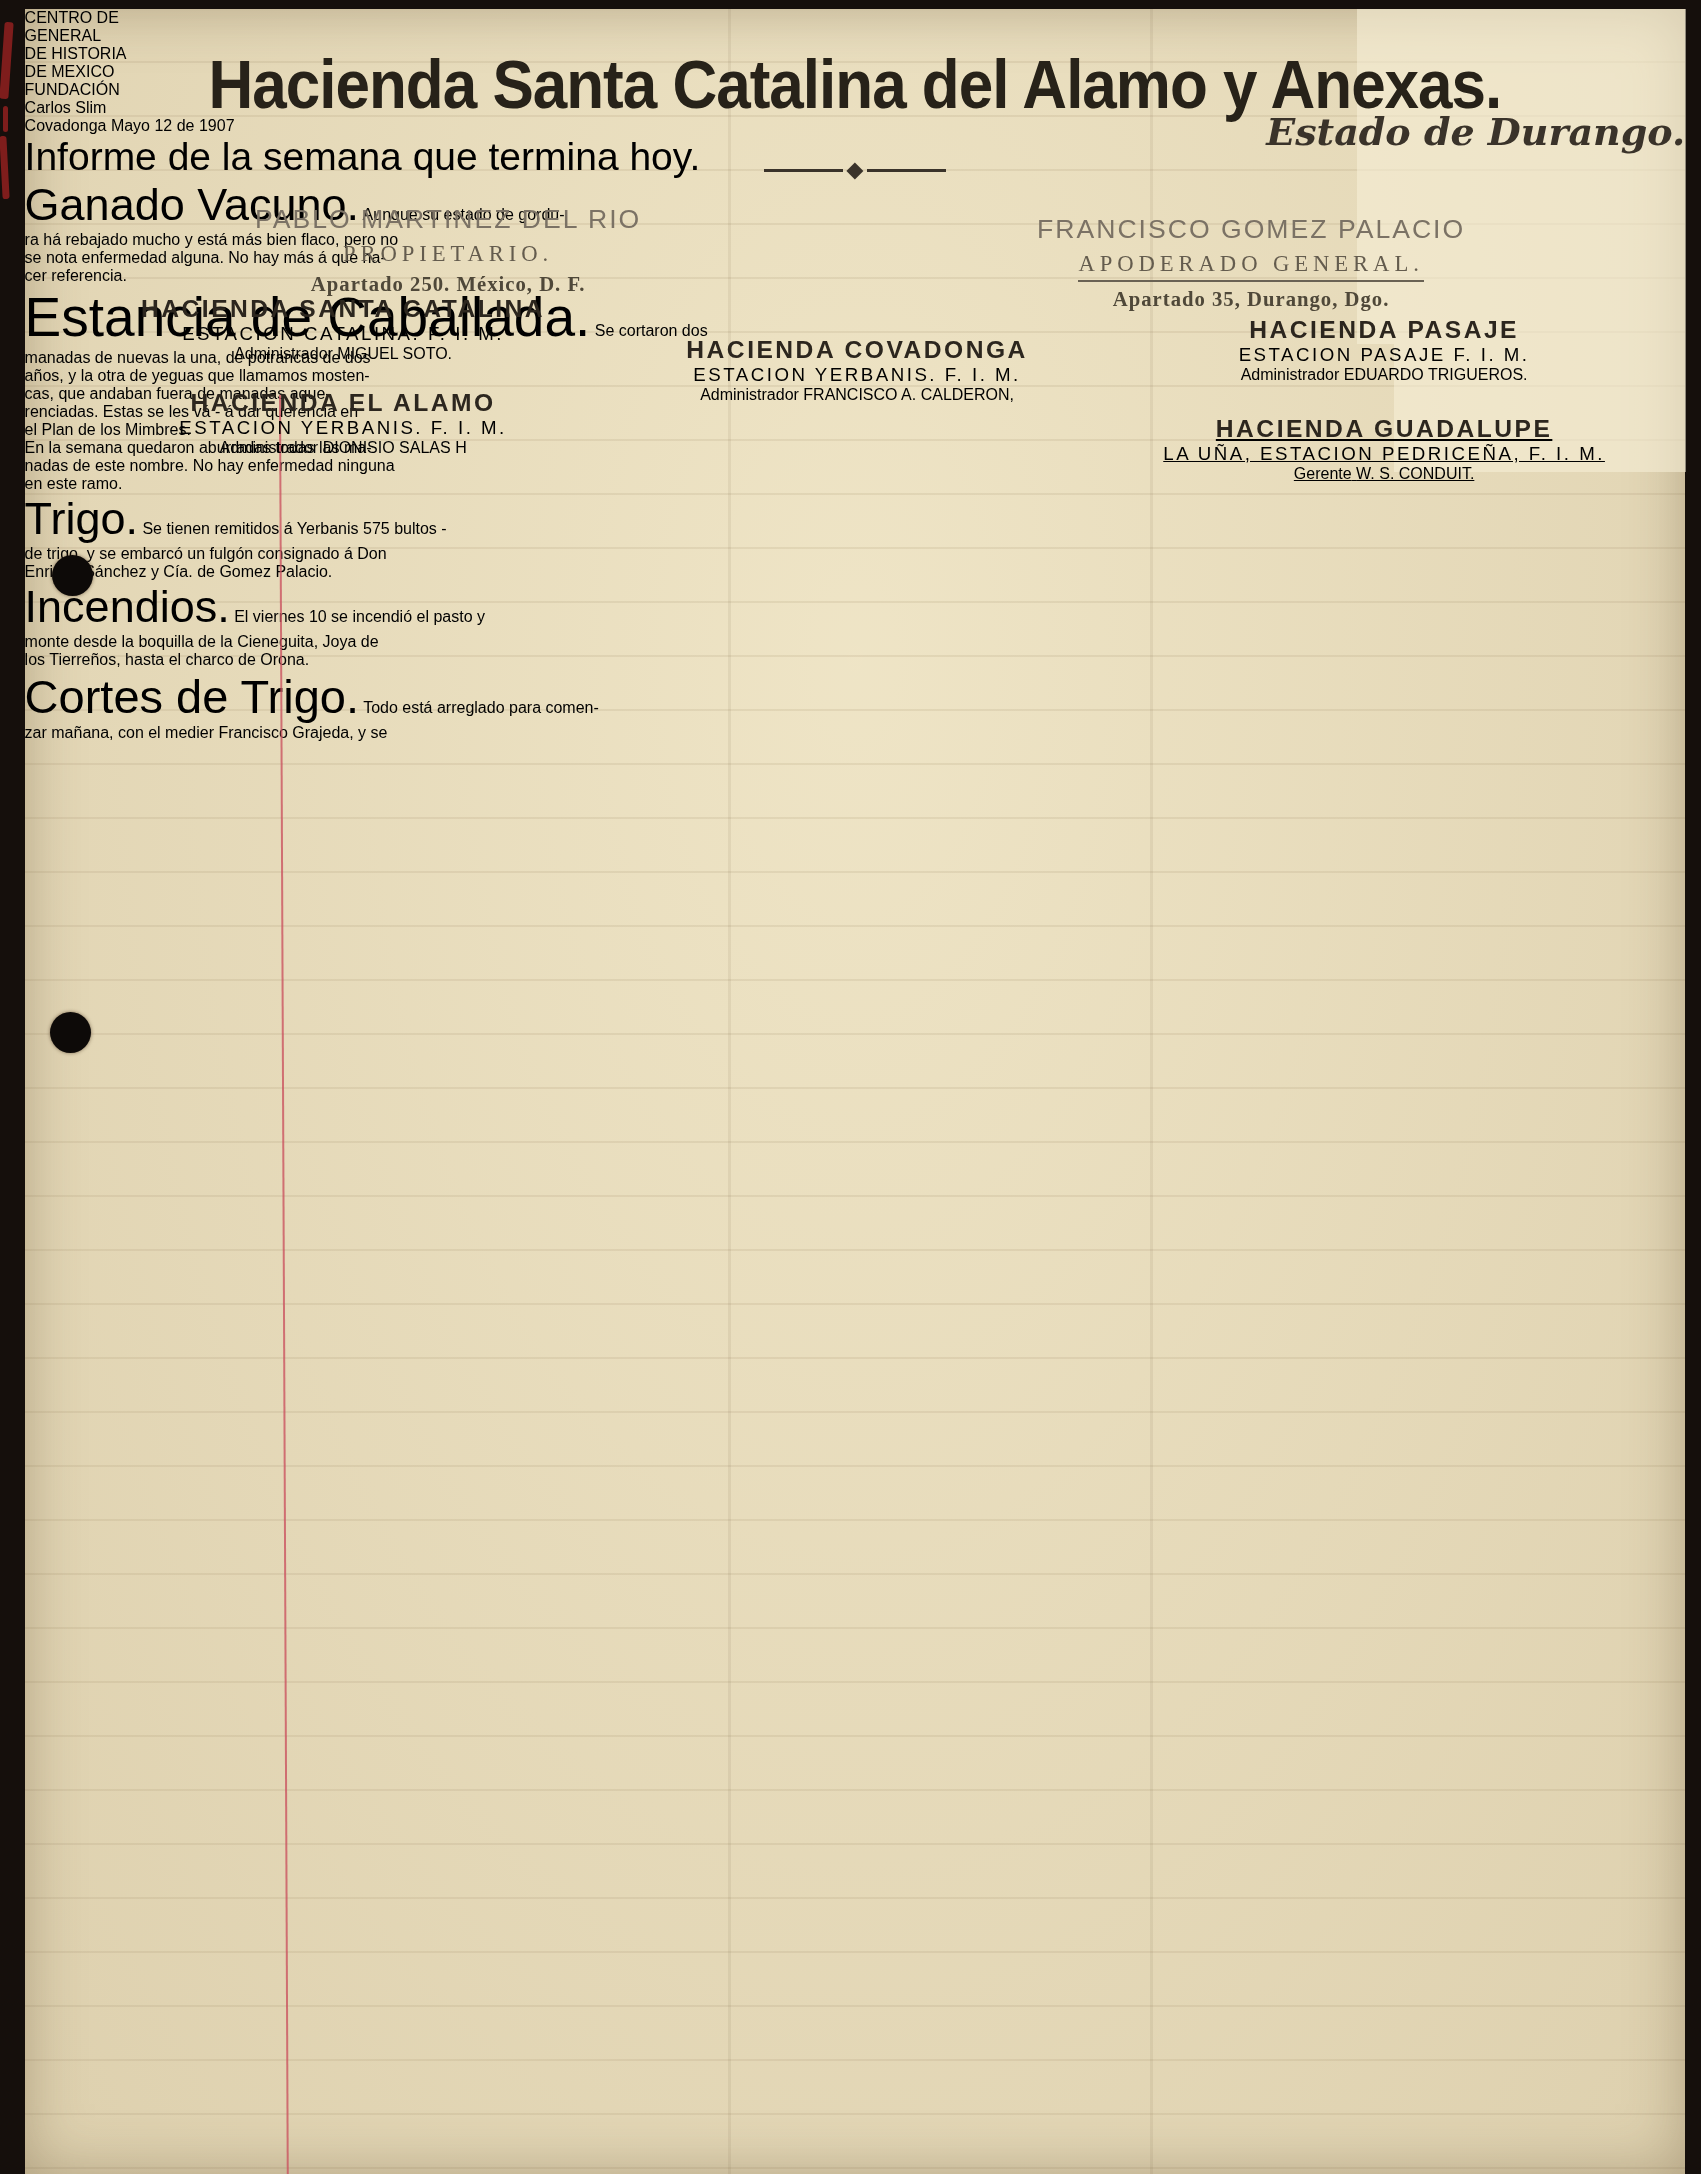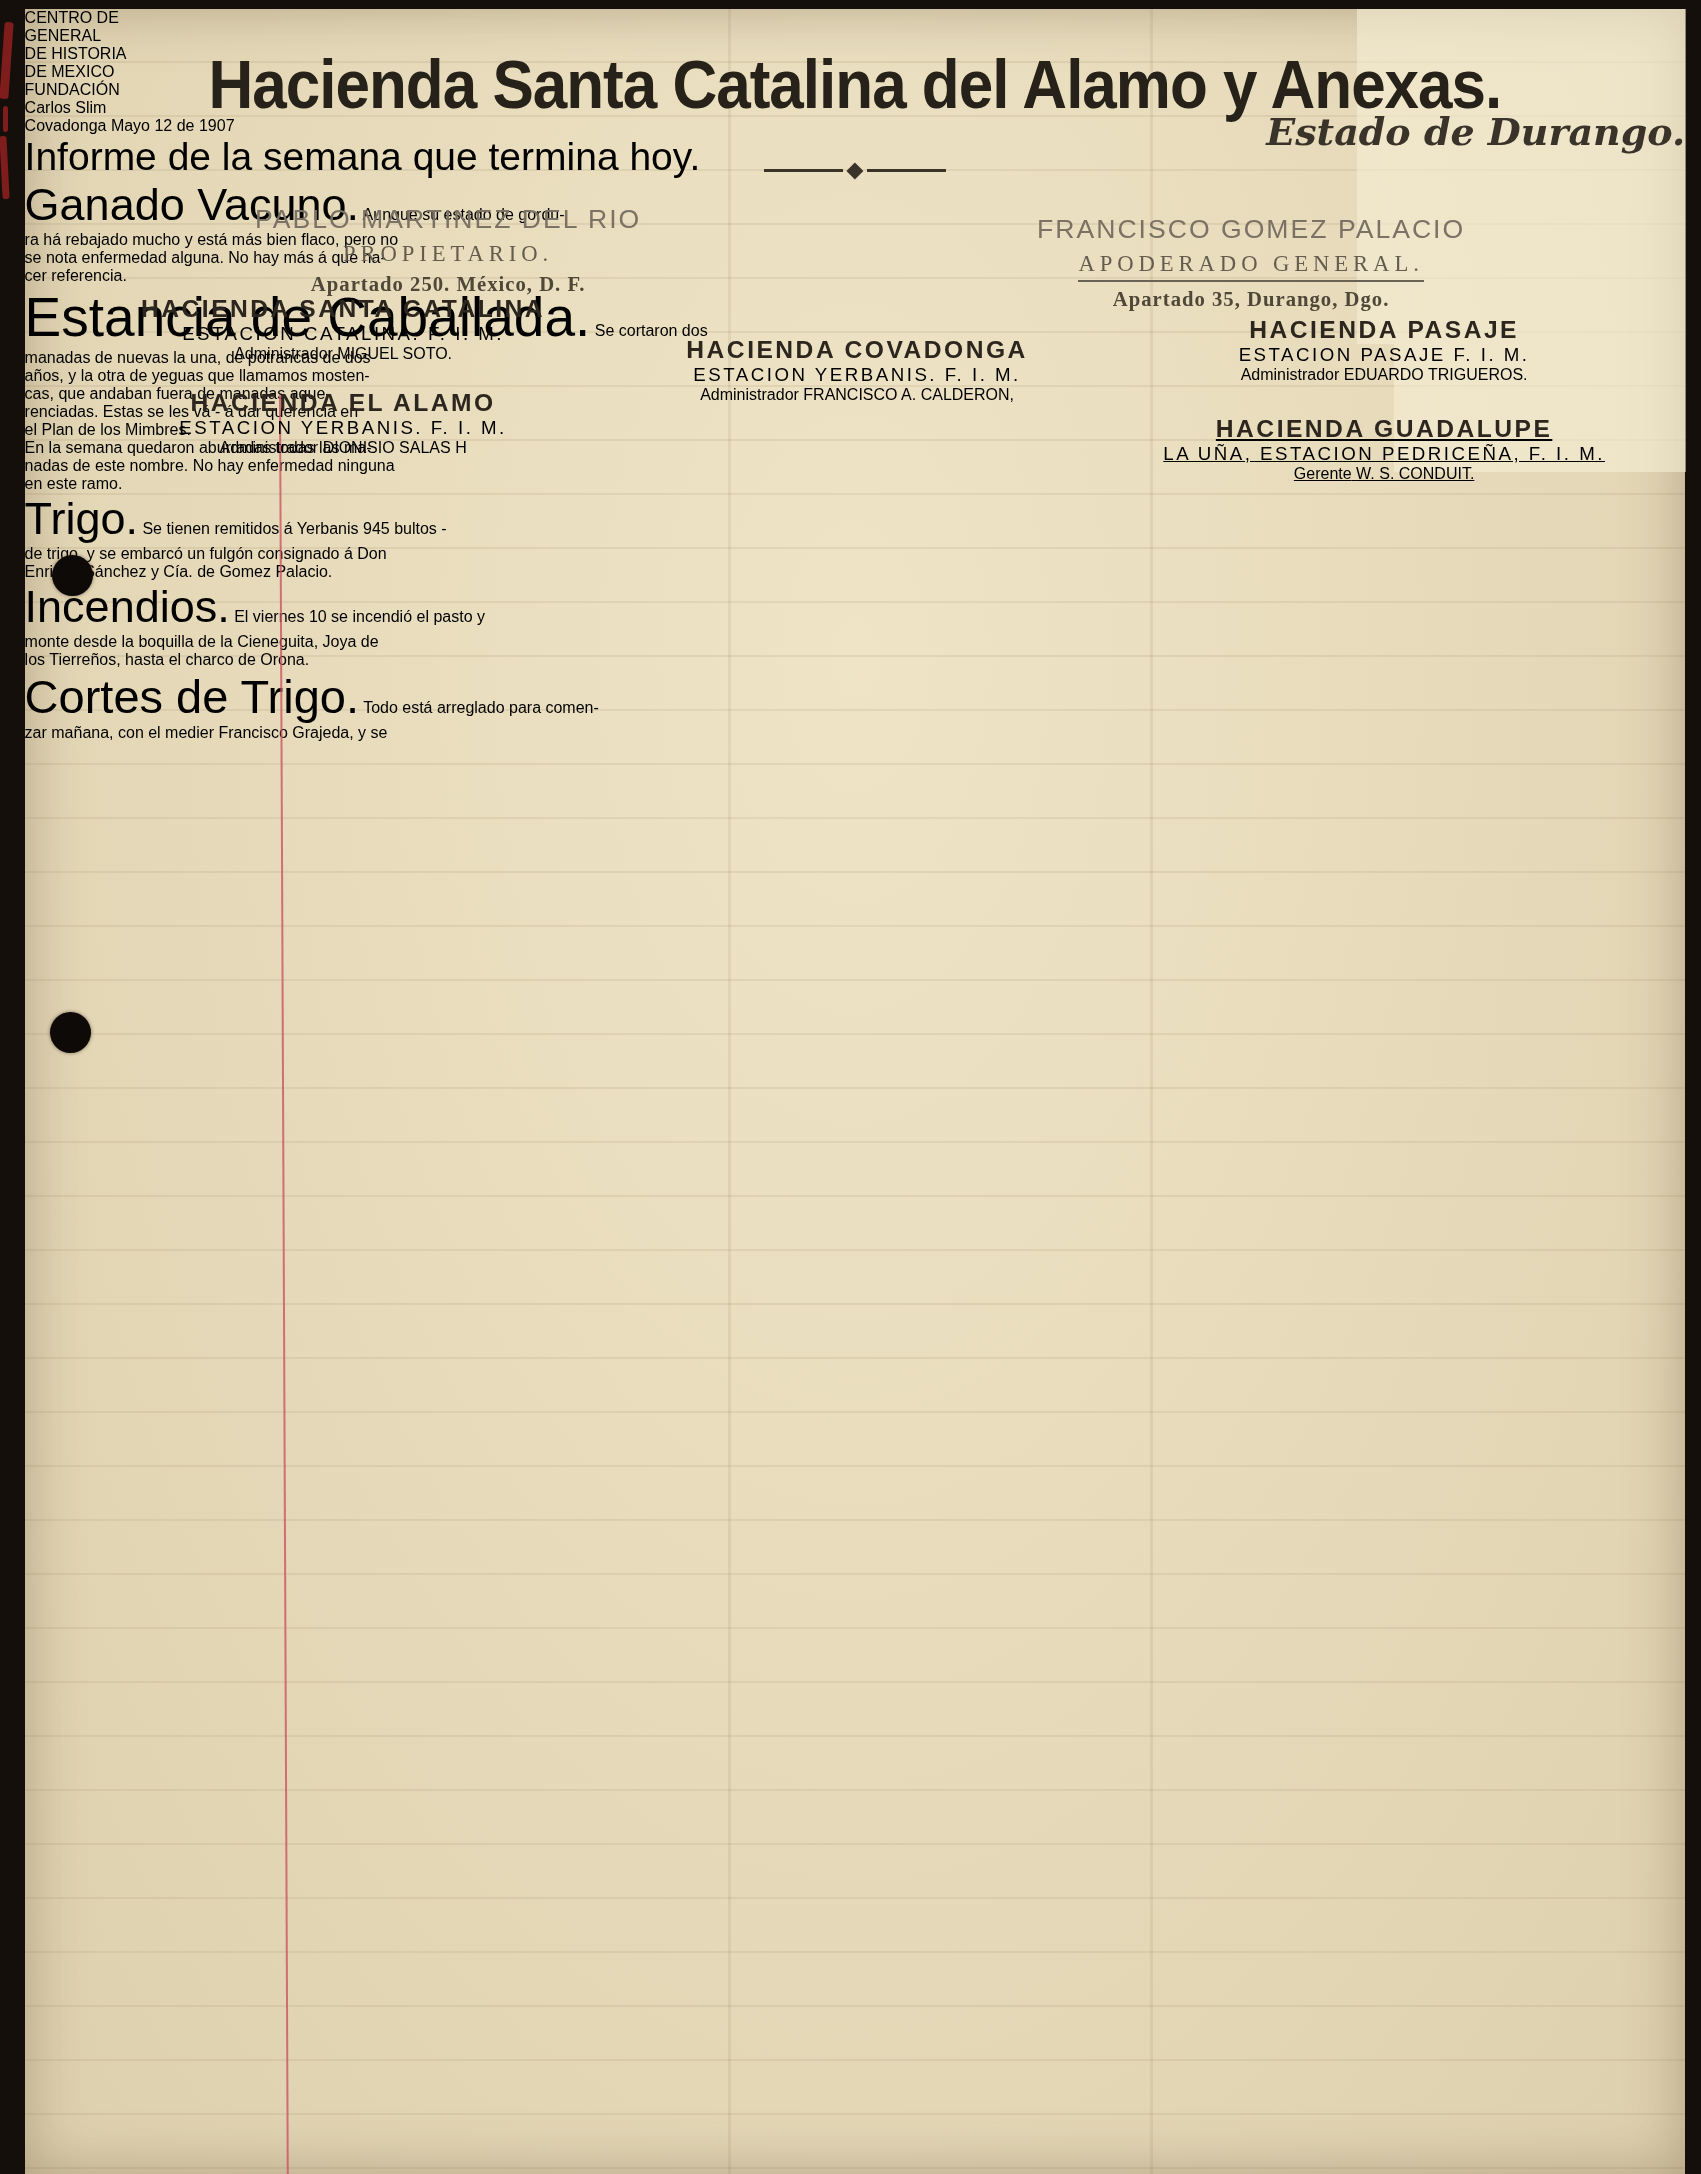--- a/index.html
+++ b/index.html
@@ -175,21 +175,21 @@
         <div class="hw-line" style="top: 830px; left: 200px;"><span>cer referencia.</span></div>
         <div class="hw-line" style="top: 899px; left: 217px;"><span class="hw-lead" style="font-size: 55px;">Estancia de Caballada.</span><span> Se cortaron dos</span></div>
         <div class="hw-line" style="top: 981px; left: 202px;"><span>manadas de nuevas la una, de potrancas de dos</span></div>
         <div class="hw-line" style="top: 1053px; left: 202px;"><span>años, y la otra de yeguas que llamamos mosten-</span></div>
         <div class="hw-line" style="top: 1124px; left: 204px;"><span>cas, que andaban fuera de manadas aque-</span></div>
         <div class="hw-line" style="top: 1195px; left: 204px;"><span>renciadas. Estas se les vá - á dar querencia en</span></div>
         <div class="hw-line" style="top: 1264px; left: 204px;"><span>el Plan de los Mimbres.</span></div>
         <div class="hw-line" style="top: 1333px; left: 198px;"><span>En la semana quedaron aburradas todas las ma-</span></div>
         <div class="hw-line" style="top: 1402px; left: 198px;"><span>nadas de este nombre. No hay enfermedad ninguna</span></div>
         <div class="hw-line" style="top: 1471px; left: 198px;"><span>en este ramo.</span></div>
-        <div class="hw-line" style="top: 1540px; left: 212px;"><span class="hw-lead" style="font-size: 45px;">Trigo.</span><span> Se tienen remitidos á Yerbanis 945 bultos -</span></div>
+        <div class="hw-line" style="top: 1540px; left: 212px;"><span class="hw-lead" style="font-size: 45px;">Trigo.</span><span> Se tienen remitidos á Yerbanis 575 bultos -</span></div>
         <div class="hw-line" style="top: 1617px; left: 198px;"><span>de trigo, y se embarcó un fulgón consignado á Don</span></div>
         <div class="hw-line" style="top: 1689px; left: 204px;"><span>Enrique Sánchez y Cía. de Gomez Palacio.</span></div>
         <div class="hw-line" style="top: 1760px; left: 210px;"><span class="hw-lead" style="font-size: 45px;">Incendios.</span><span> El viernes 10 se incendió el pasto y</span></div>
         <div class="hw-line" style="top: 1837px; left: 196px;"><span>monte desde la boquilla de la Cieneguita, Joya de</span></div>
         <div class="hw-line" style="top: 1912px; left: 204px;"><span>los Tierreños, hasta el charco de Orona.</span></div>
         <div class="hw-line" style="top: 1987px; left: 212px;"><span class="hw-lead" style="font-size: 47px;">Cortes de Trigo.</span><span> Todo está arreglado para comen-</span></div>
         <div class="hw-line" style="top: 2068px; left: 196px;"><span>zar mañana, con el medier Francisco Grajeda, y se</span></div>
       </div>
 
   </div>

